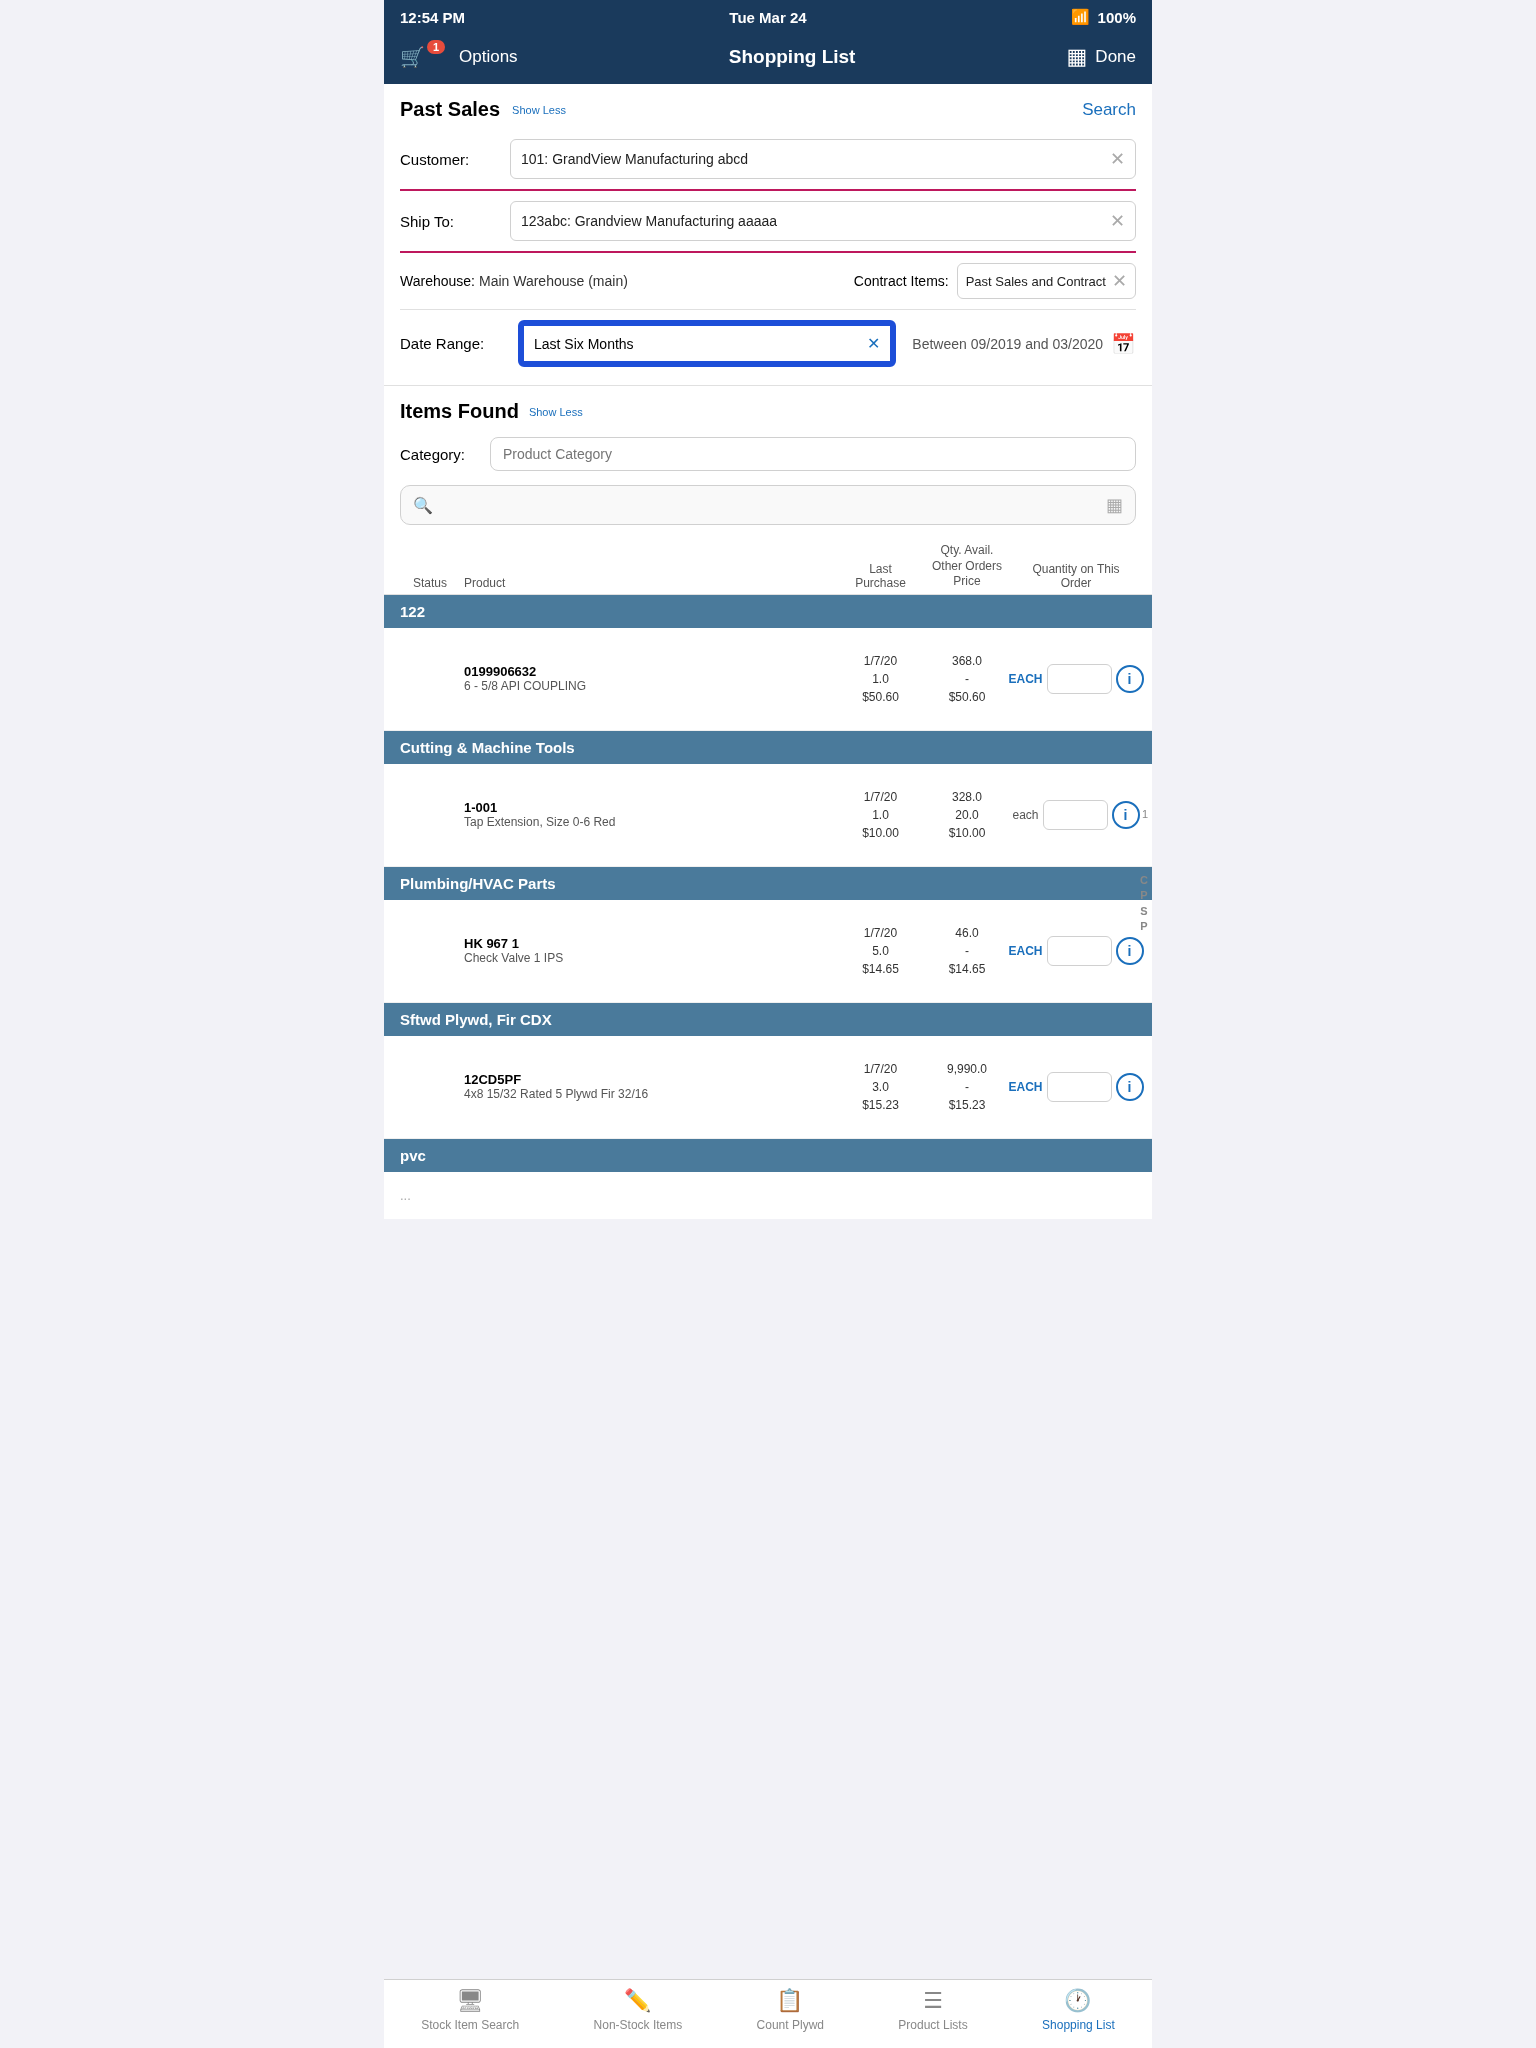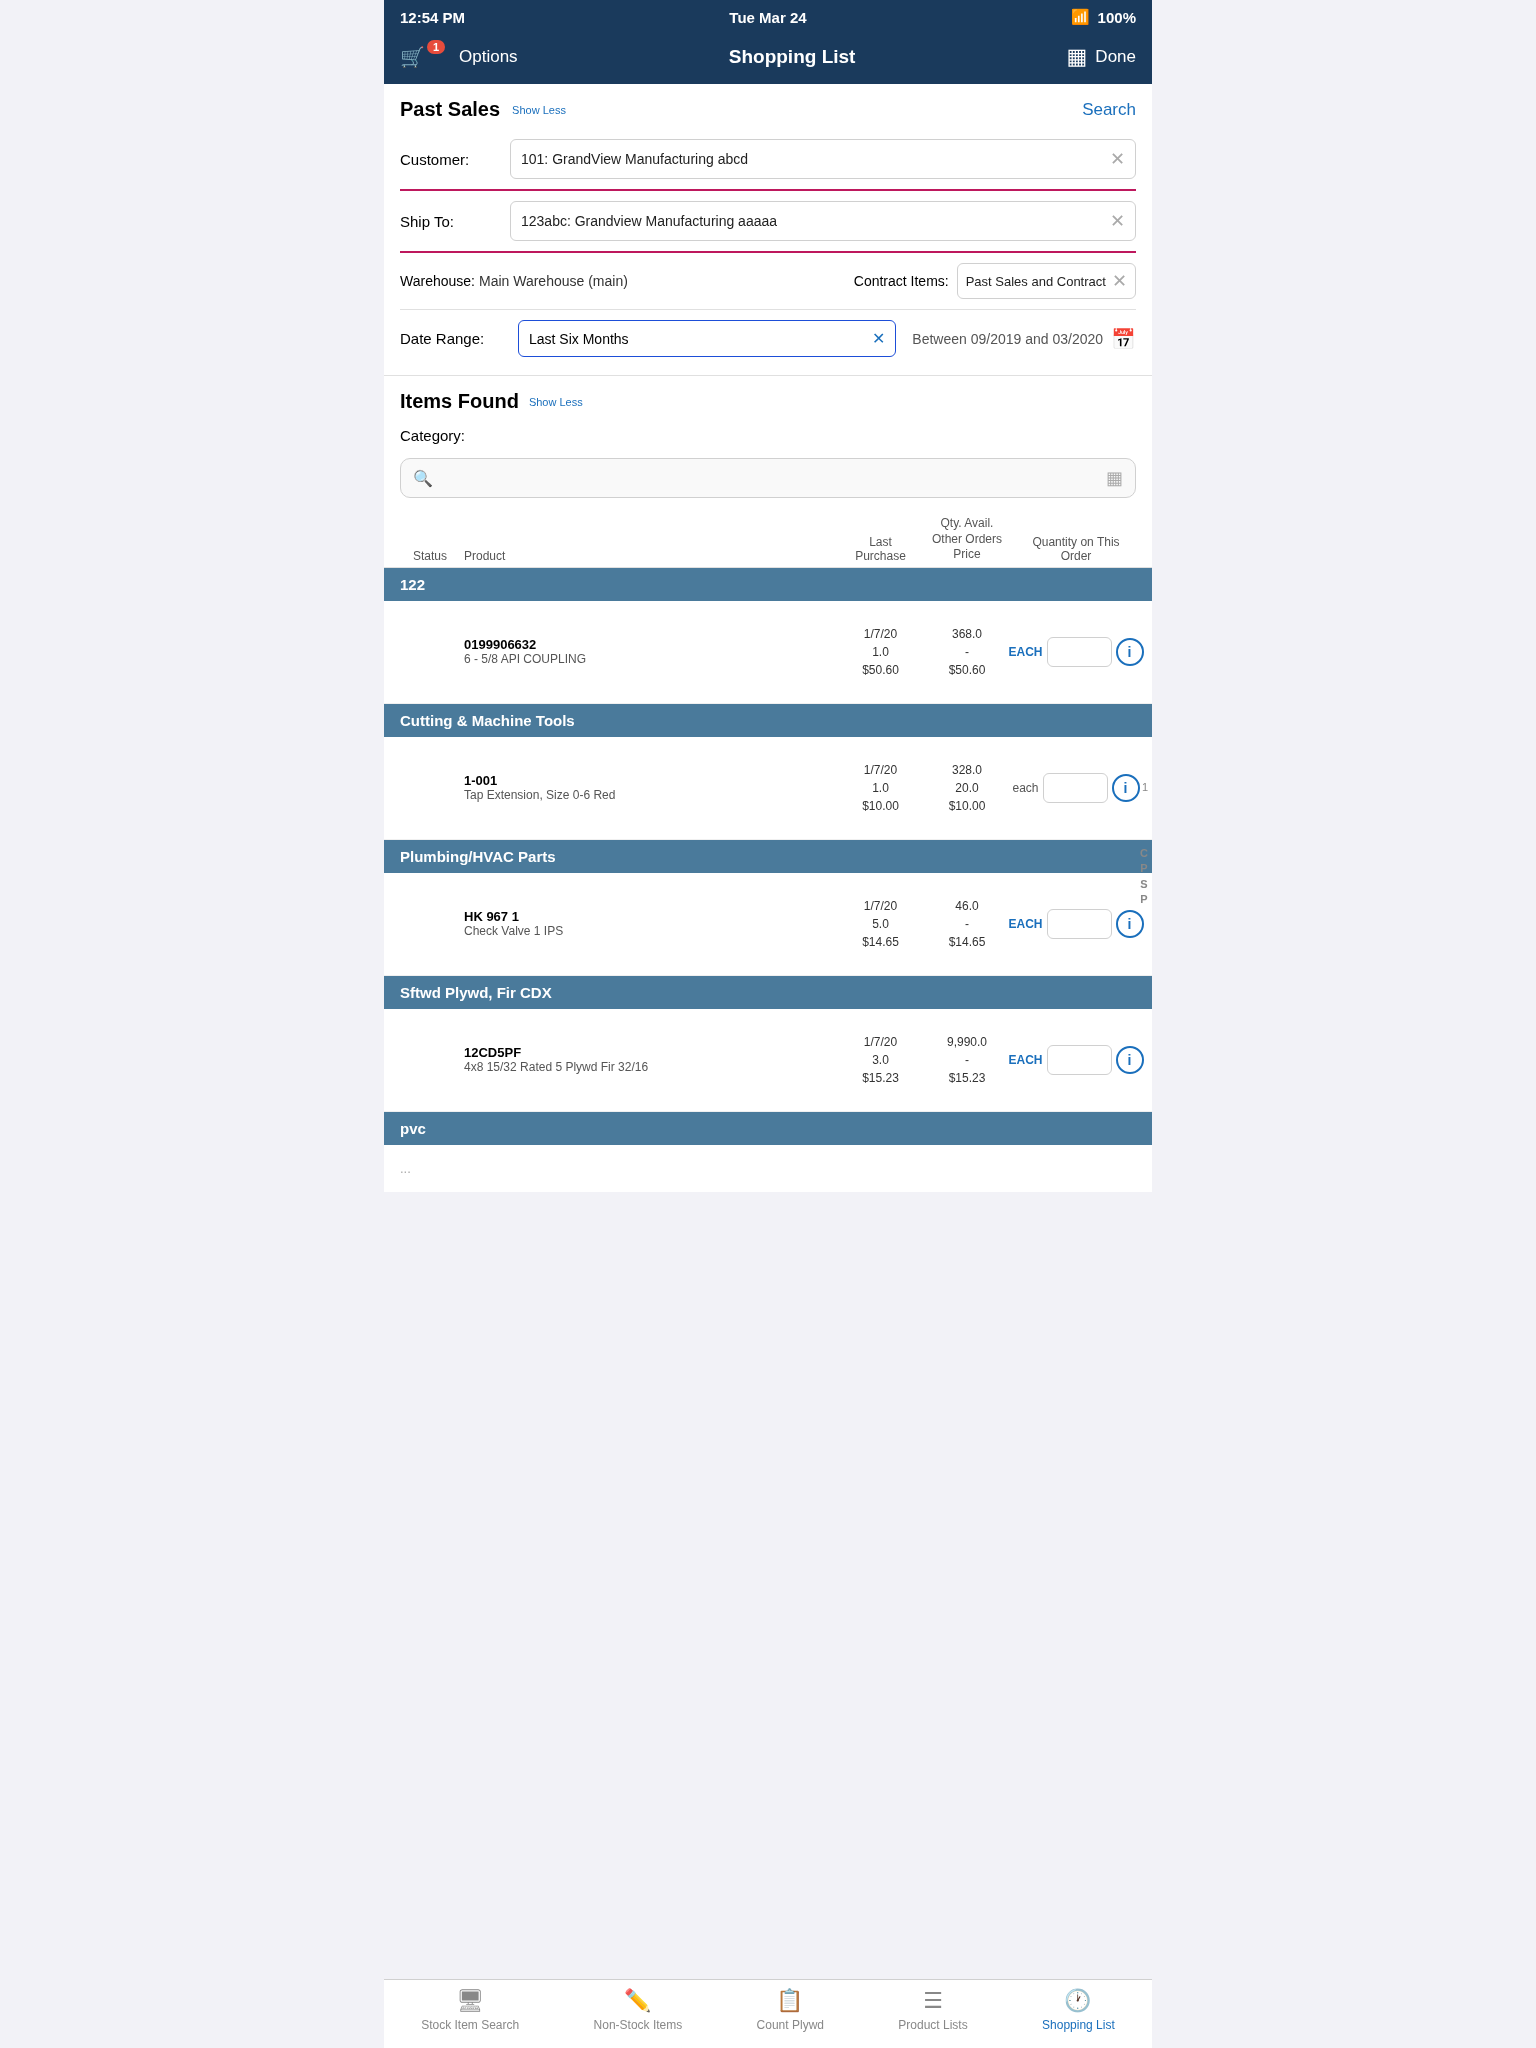--- a/index.html
+++ b/index.html
@@ -97,21 +97,21 @@
       align-items: center;
       padding: 10px 0;
       gap: 8px;
     }
     .date-label { font-size: 15px; color: #000; min-width: 110px; }
     .date-select-box {
       flex: 1;
       display: flex;
       align-items: center;
       justify-content: space-between;
-      border: 1px solid #1d4ed8;
+      border: 6px solid #1d4ed8;
       border-radius: 6px;
       padding: 8px 10px;
       font-size: 14px;
     }
     .between-text { font-size: 14px; color: #555; white-space: nowrap; margin-left: 8px; }
     .cal-icon { font-size: 20px; color: #888; }
 
     
     .items-found-header {
       display: flex;
@@ -340,20 +340,21 @@
       </div>
     </div>
 
     <div class="items-found-header">
       <span class="section-title">Items Found</span>
       <a class="show-less-link">Show Less</a>
     </div>
 
     <div class="category-row">
       <span class="category-label">Category:</span>
+      <input class="category-input" type="text" placeholder="Product Category" style="">
     </div>
 
     <div class="search-bar-row">
       <div class="search-bar">
         <span class="search-icon-gray">🔍</span>
         <span class="barcode-icon-sm">▦</span>
       </div>
     </div>
 
     <div class="table-header-row">

